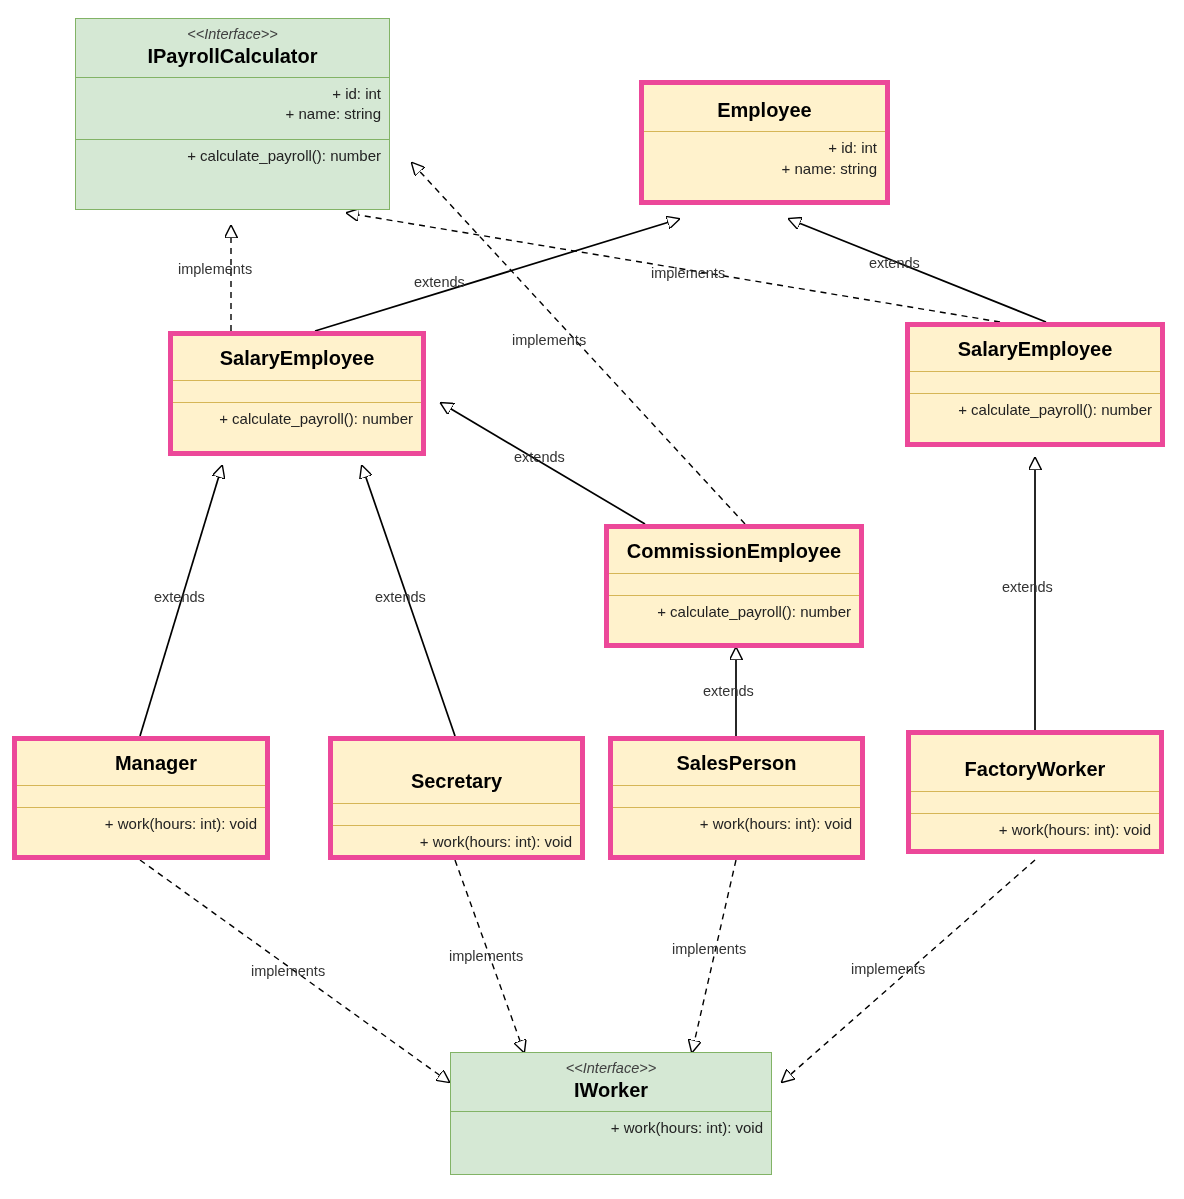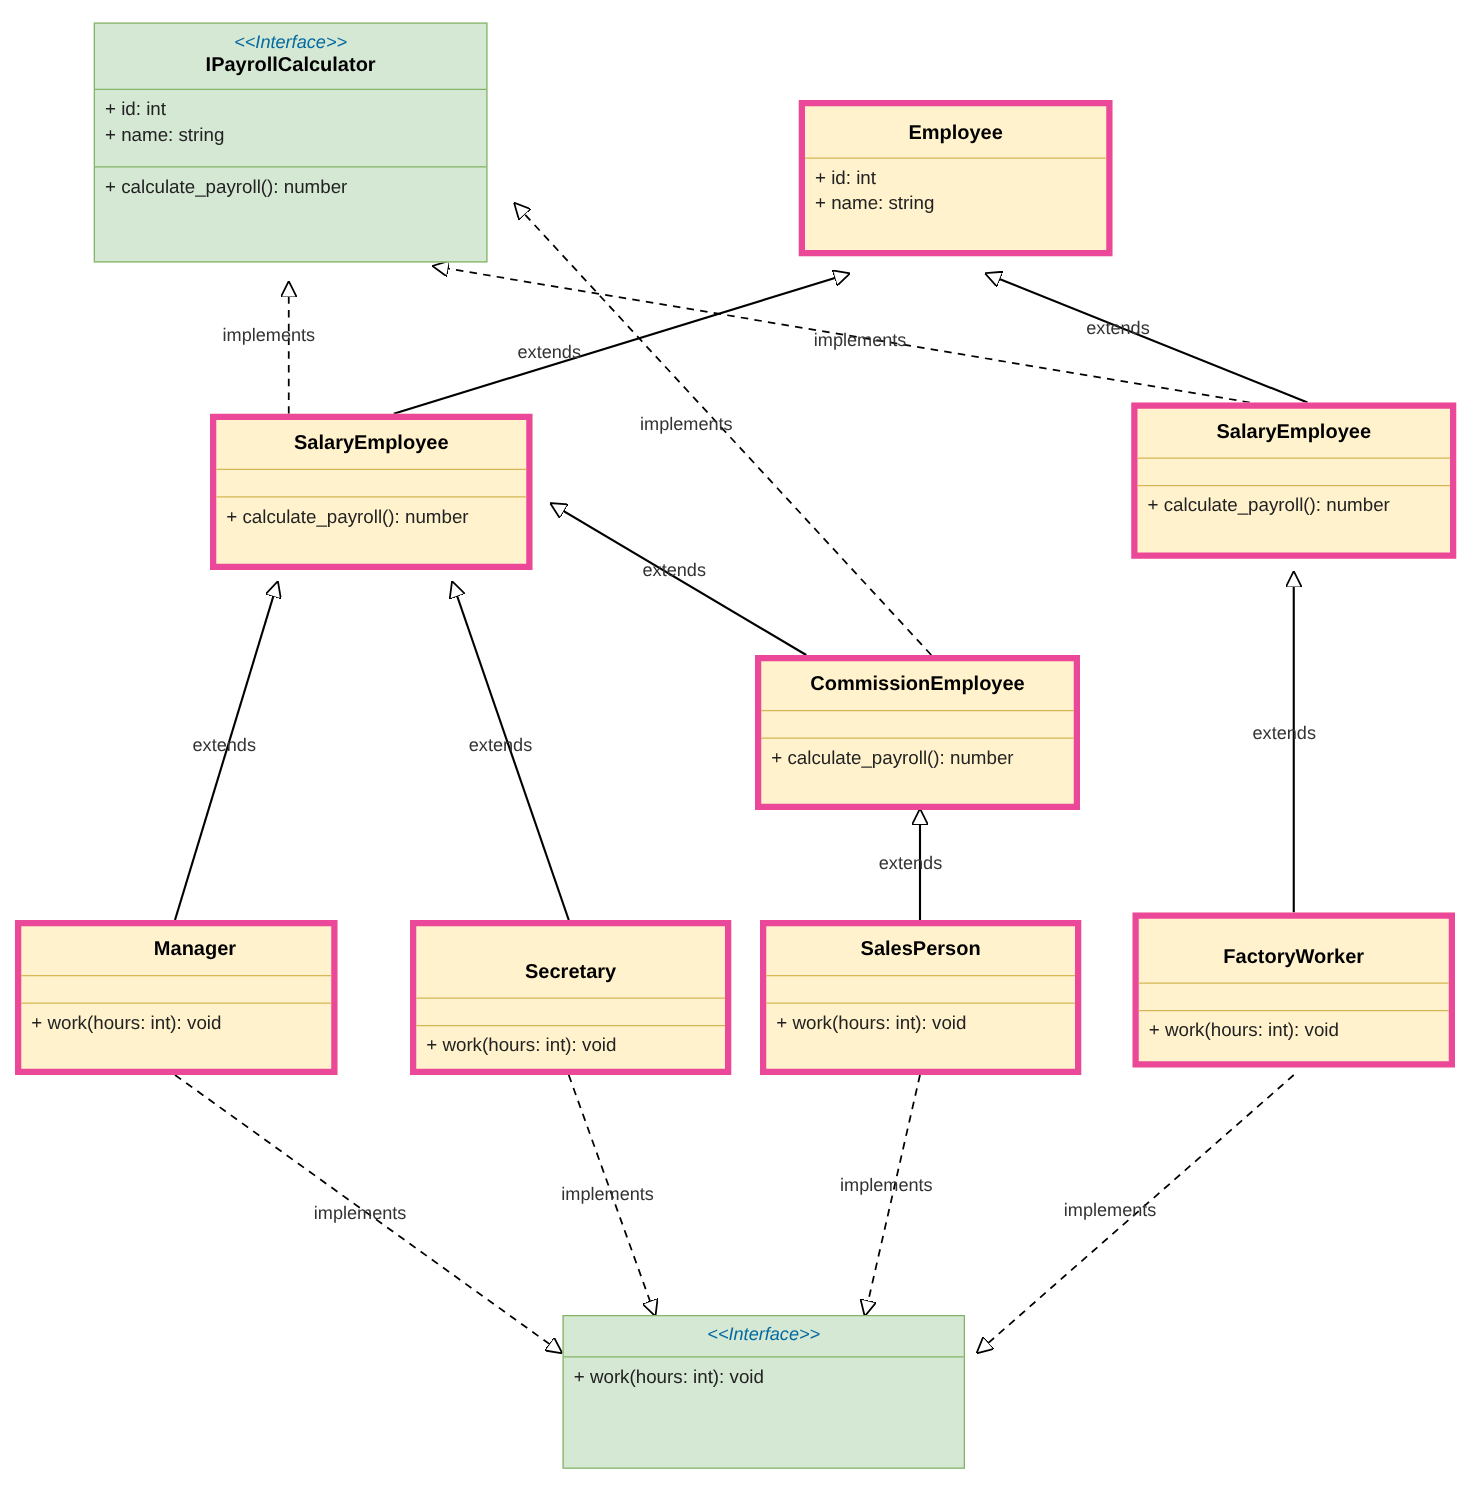--- a/index.html
+++ b/index.html
@@ -5,25 +5,25 @@
   html,body{margin:0;padding:0;background:#ffffff;}
   body{font-family:"Liberation Sans",sans-serif;}
   #stage{position:relative;width:1184px;height:1199px;background:#fff;overflow:hidden;}
   svg#edges{position:absolute;left:0;top:0;width:1184px;height:1199px;pointer-events:none;}
 
   .uml{position:absolute;box-sizing:border-box;border:5px solid #ec4899;background:#fff2cc;}
   .uml.iface{border:1px solid #82b366;background:#d5e8d4;}
 
   .compartment{box-sizing:border-box;}
   .hdr{text-align:center;padding:7px 6px 8px 6px;}
-  .stereo{font-style:italic;font-size:14.5px;color:#0369a1;line-height:1.15;}
-  .cname{font-weight:bold;font-size:16px;color:#000;line-height:1.3;}
+  .stereo{font-style:italic;font-size:14.5px;color:#404040;line-height:1.15;}
+  .cname{font-weight:bold;font-size:20px;color:#000;line-height:1.3;}
   .sep{border-top:1px solid #d6b656;}
   .uml.iface .sep{border-top:1px solid #82b366;}
-  .attrs,.ops{font-size:15px;color:#222;padding:6px 8px 8px 8px;line-height:1.38;}
+  .attrs,.ops{font-size:15px;color:#222;padding:6px 8px 8px 8px;line-height:1.38;text-align:right;}
   .attrs div,.ops div{white-space:nowrap;}
   .empty{height:22px;}
 
   .edgelabel{position:absolute;font-size:14.5px;color:#333;white-space:nowrap;
              background:rgba(255,255,255,0.0);}
 </style>
 </head>
 <body>
 
 <div id="stage">
@@ -182,20 +182,21 @@
     </div>
     <div class="compartment sep empty"></div>
     <div class="compartment sep ops">
       <div>+ work(hours: int): void</div>
     </div>
   </div>
 
   <div class="uml iface" style="left:450px;top:1052px;width:322px;height:123px;">
     <div class="compartment hdr">
       <div class="stereo">&lt;&lt;Interface&gt;&gt;</div>
+      <div class="cname">IWorker</div>
     </div>
     <div class="compartment sep ops">
       <div>+ work(hours: int): void</div>
     </div>
   </div>
 
   <div class="edgelabel" style="left:178px;top:261px;">implements</div>
   <div class="edgelabel" style="left:414px;top:274px;">extends</div>
   <div class="edgelabel" style="left:651px;top:265px;">implements</div>
   <div class="edgelabel" style="left:869px;top:255px;">extends</div>

